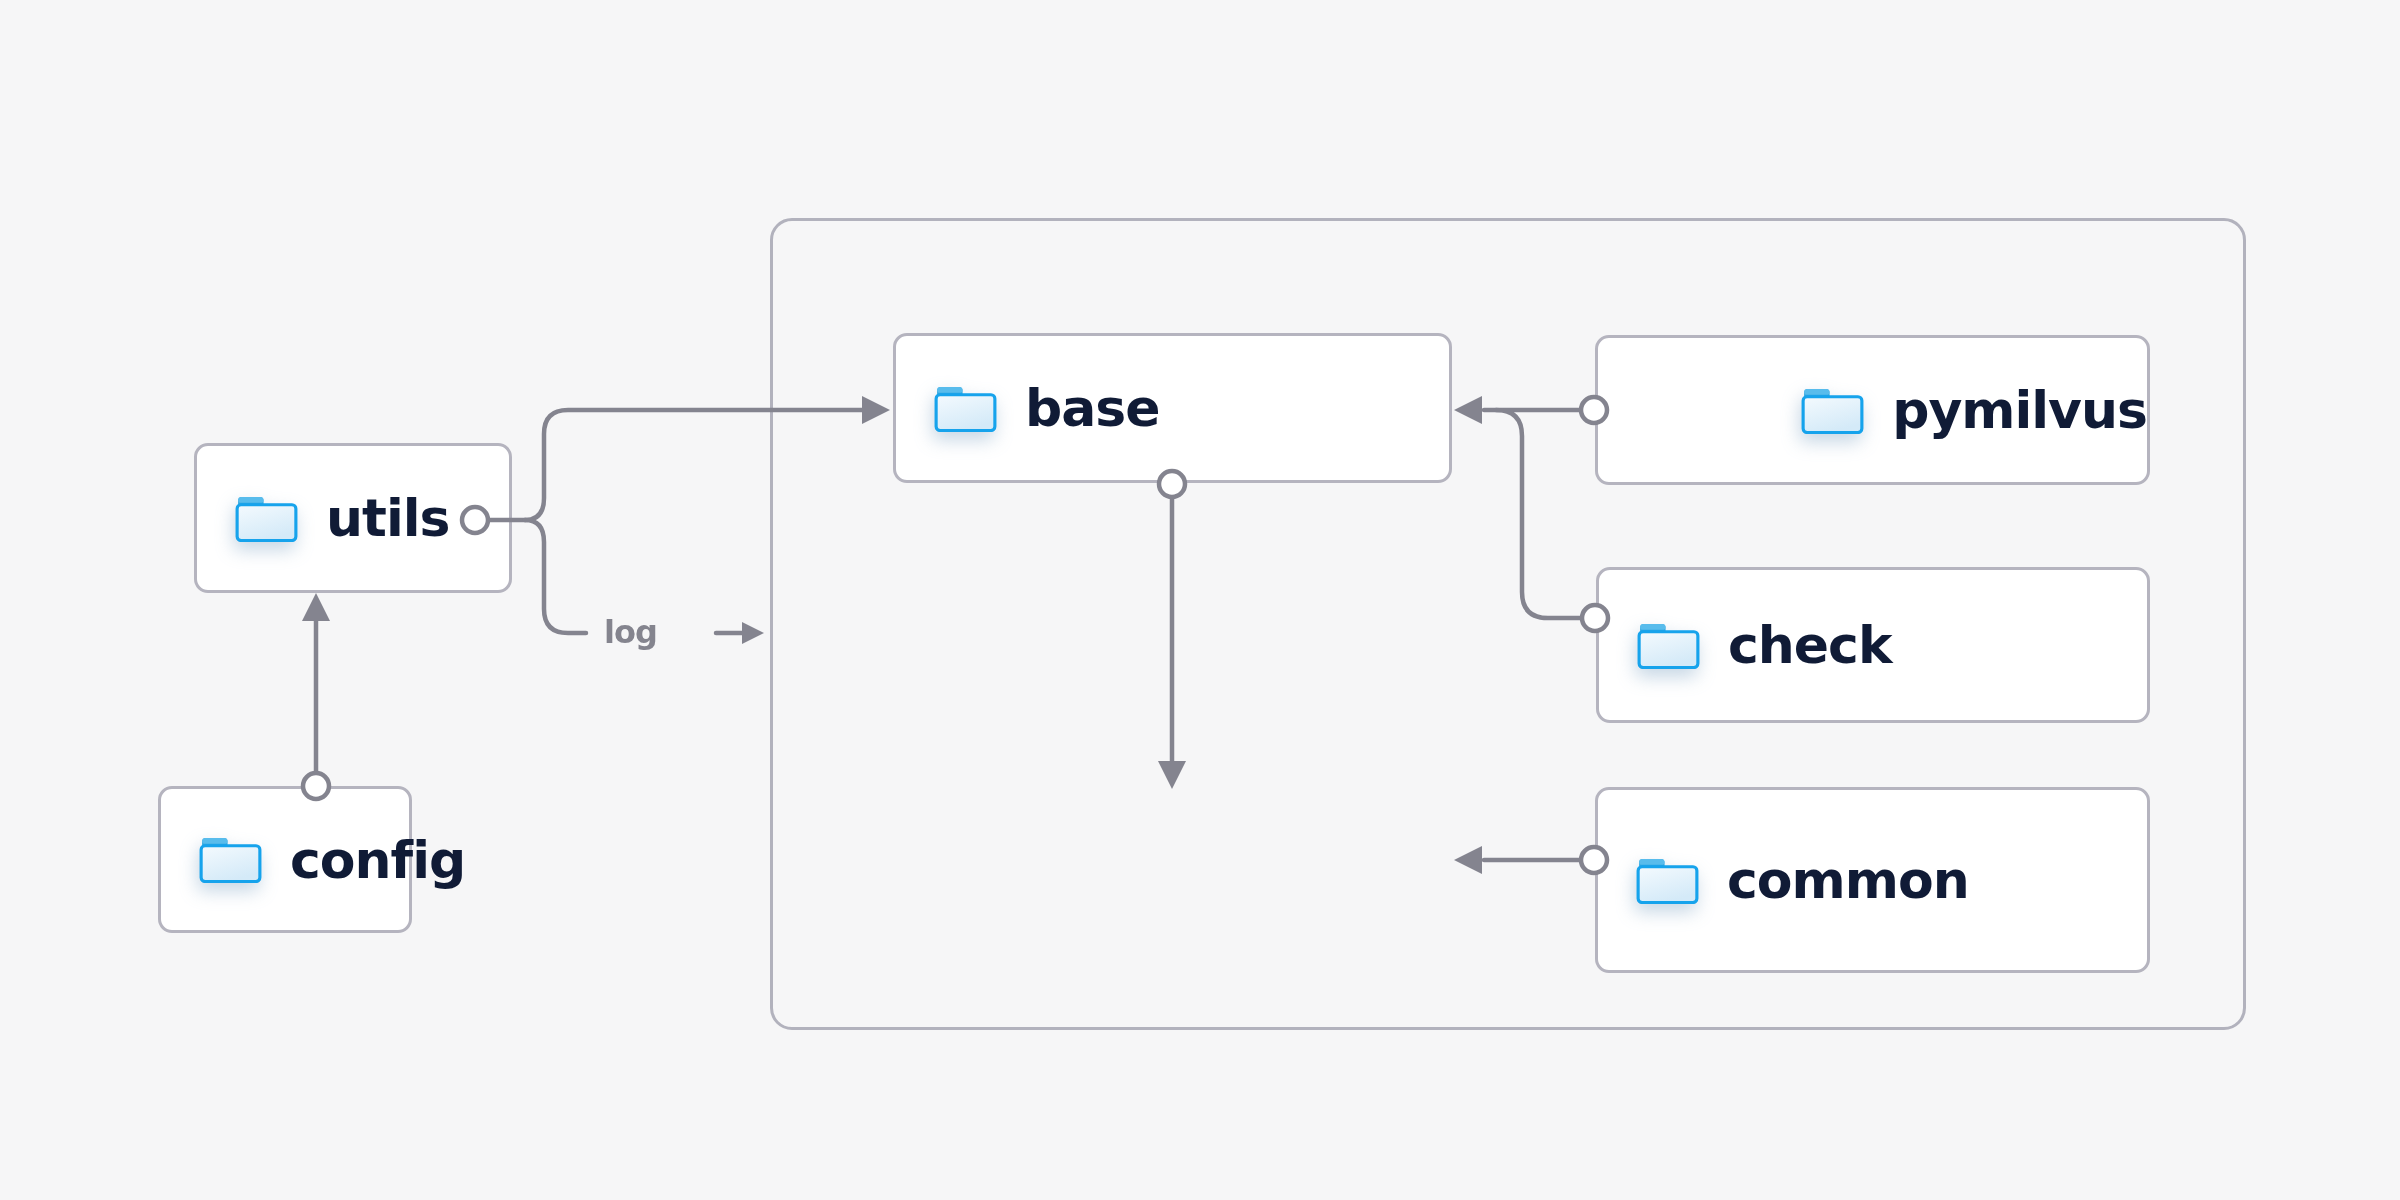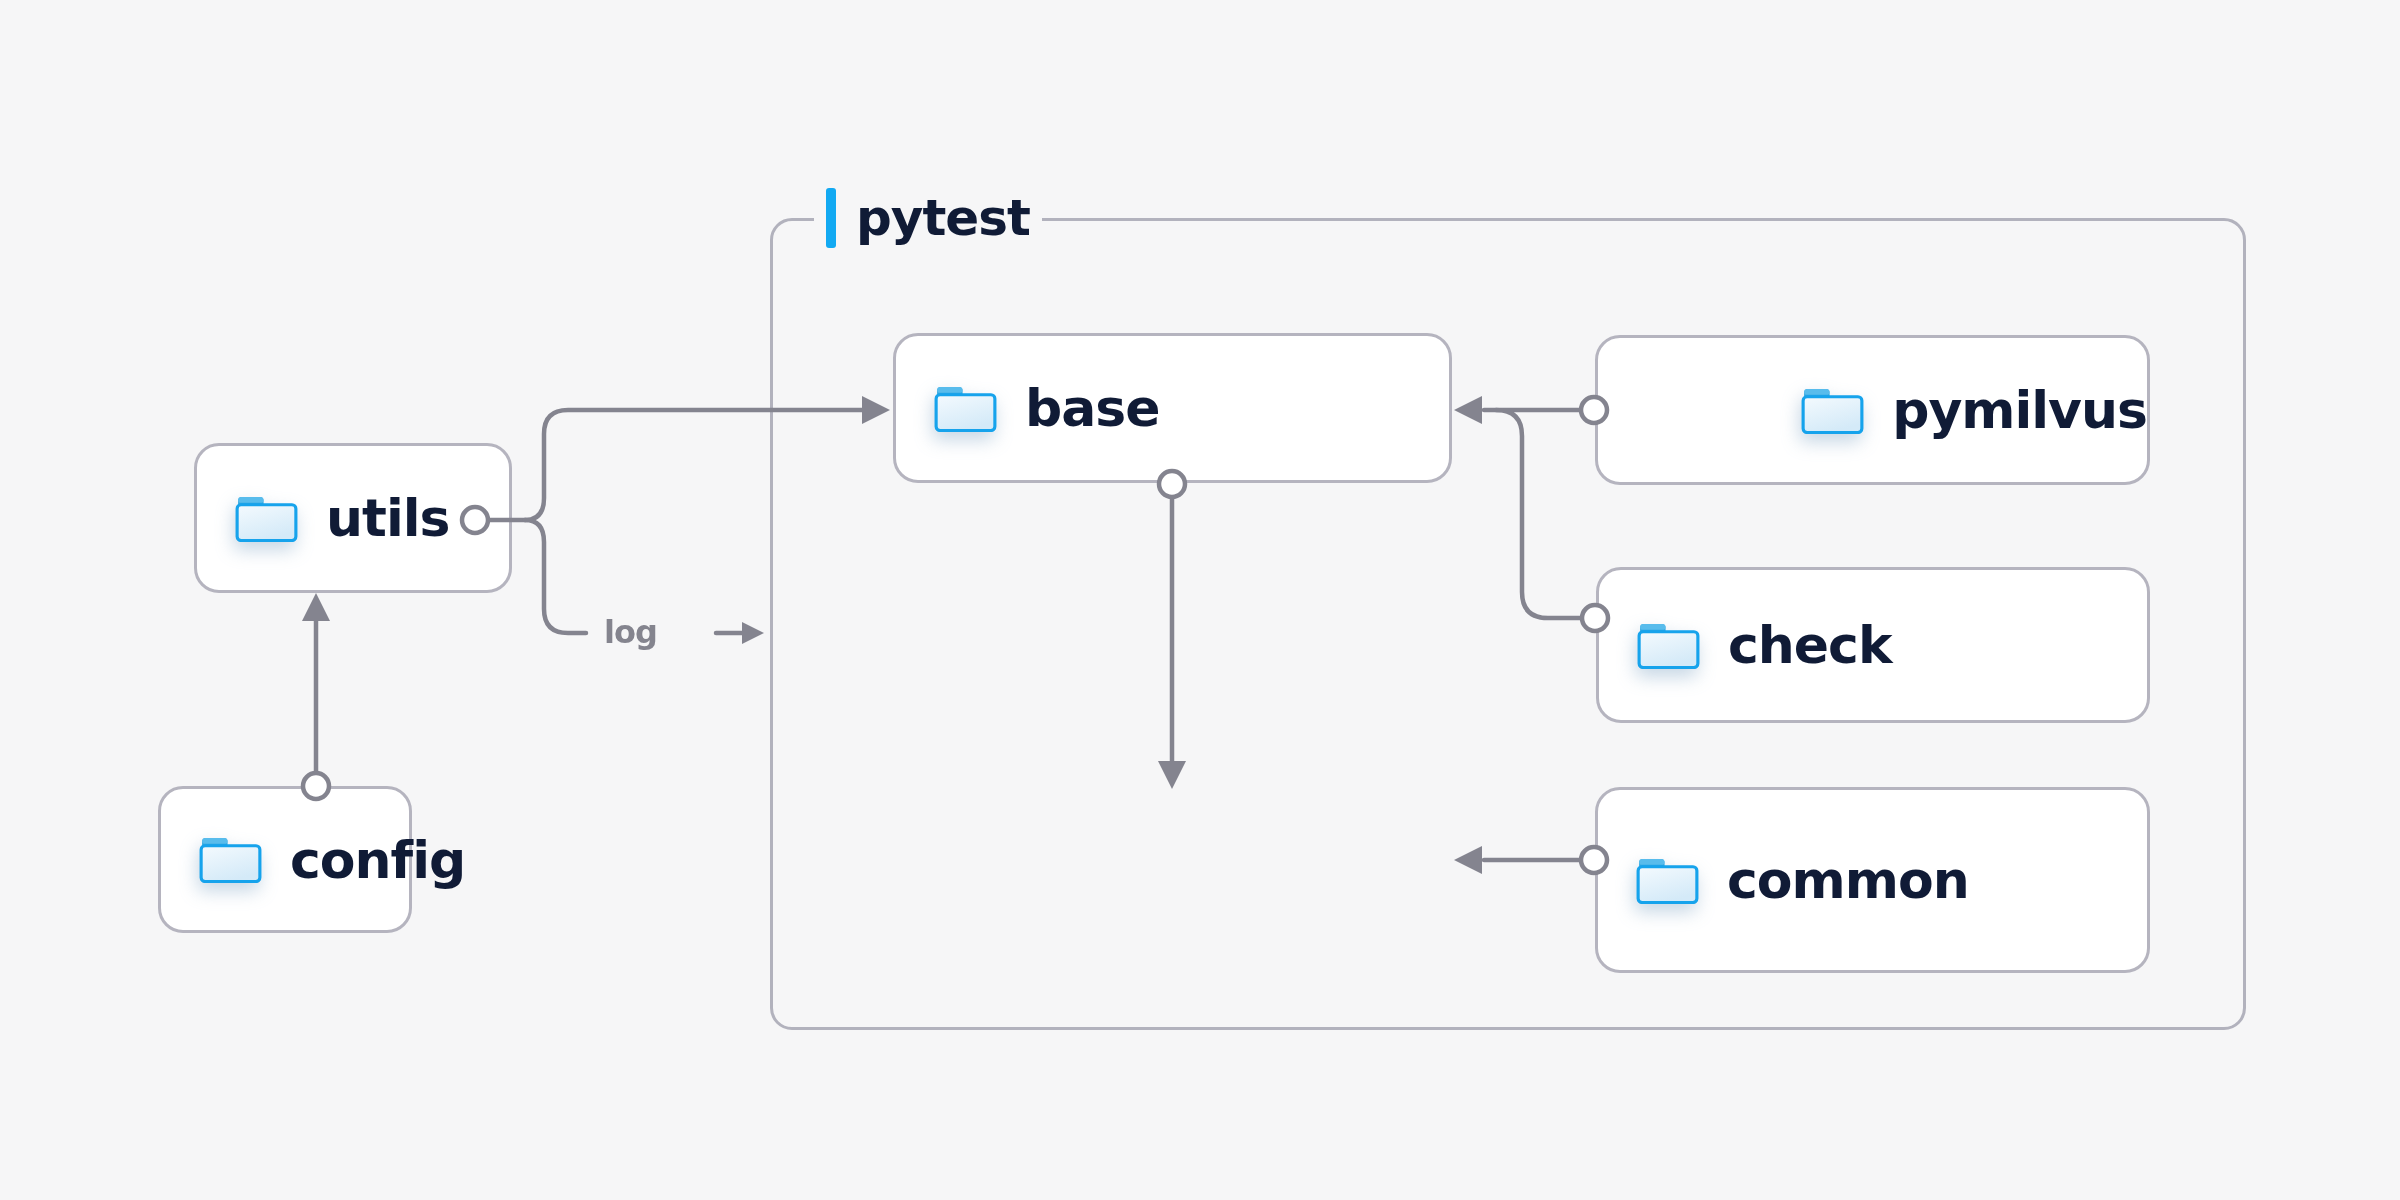--- a/index.html
+++ b/index.html
@@ -59,21 +59,21 @@
     color: #101B36;
     line-height: 1;
   }
 
   
   .node {
     position: absolute;
     box-sizing: border-box;
     background: #FFFFFF;
     border: 3px solid #B5B4BF;
-    border-radius: 25px;
+    border-radius: 14px;
     display: flex;
     align-items: center;
     padding-left: 38px;
     gap: 28px;
     z-index: 2;
   }
   .node-label {
     font-size: 52px;
     font-weight: 700;
     letter-spacing: -1px;
@@ -149,24 +149,20 @@
   <svg class="defs-holder" aria-hidden="true">
     <defs>
       <linearGradient id="folderGrad" x1="0" y1="0" x2="0.45" y2="1">
         <stop offset="0" stop-color="#F4FAFE"></stop>
         <stop offset="1" stop-color="#D4EAF8"></stop>
       </linearGradient>
     </defs>
   </svg>
 
   <div class="group-box"></div>
-  <div class="group-label">
-    <div class="accent-bar"></div>
-    <span class="group-label-text">pytest</span>
-  </div>
 
   <svg class="connectors" viewBox="0 0 2400 1200">
 
     <path class="edge" d="M316,771 L316,619"></path>
     <polygon class="edge-head" points="316,593 302,621 330,621"></polygon>
 
     <path class="edge" d="M489,520 L525,520"></path>
     <path class="edge" d="M525,520 Q544,520 544,498 L544,434 Q544,410 568,410 L862,410"></path>
     <polygon class="edge-head" points="890,410 862,396 862,424"></polygon>
 

